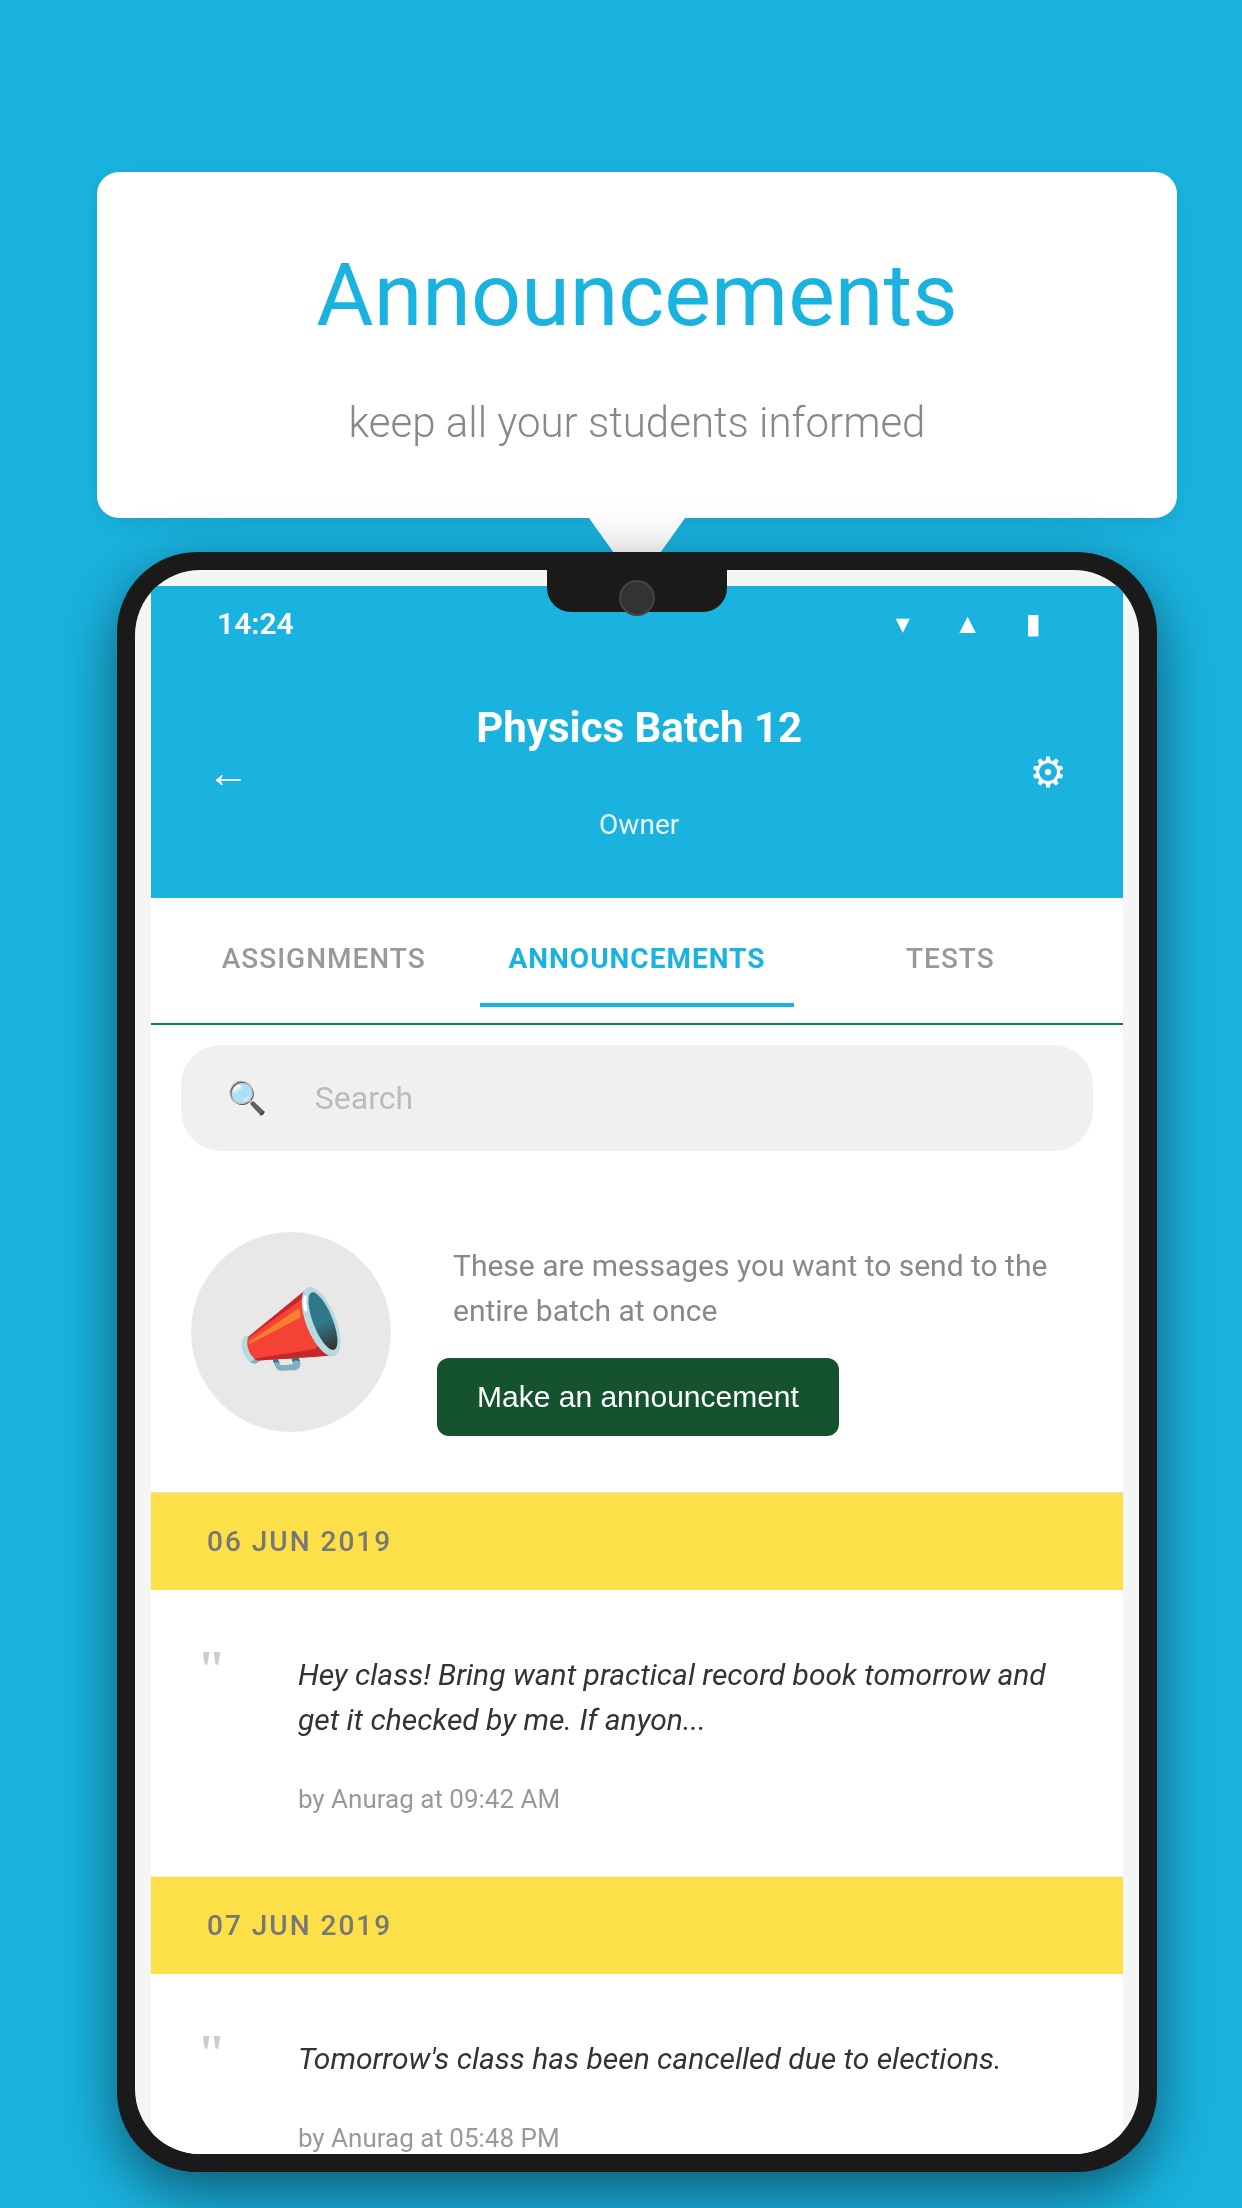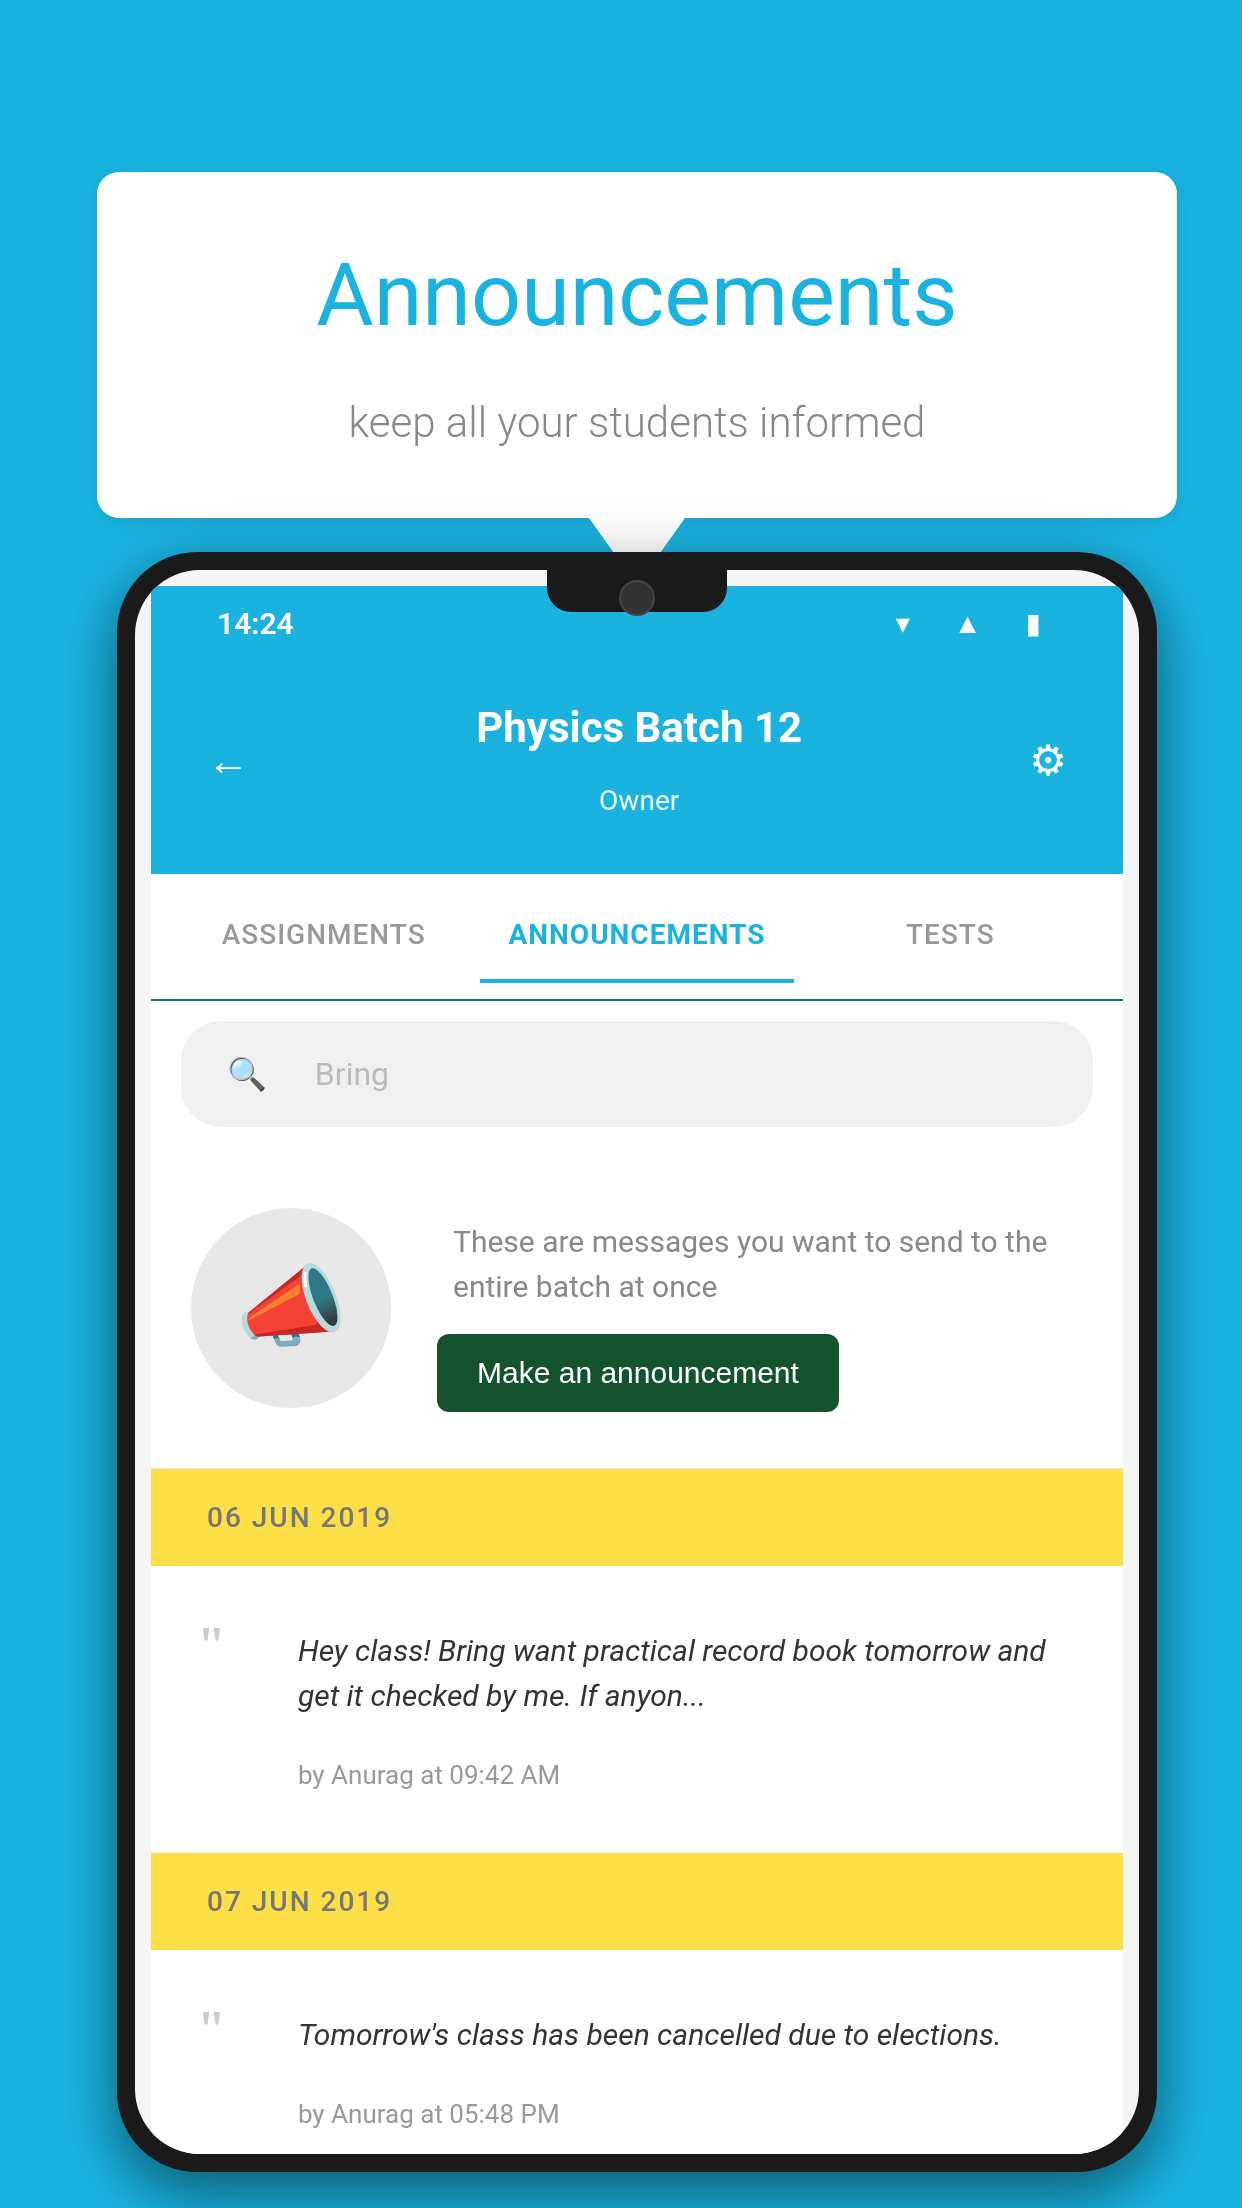--- a/index.html
+++ b/index.html
@@ -160,20 +160,21 @@
       color: white;
       font-size: 42px;
       font-weight: 700;
     }
 
     .header-subtitle {
       color: white;
       font-size: 28px;
       font-weight: 400;
       opacity: 0.9;
+      margin-top: 24px;
     }
 
     .settings-btn {
       color: white;
       font-size: 42px;
       cursor: pointer;
     }
 
     
     .tabs-bar {
@@ -361,21 +362,21 @@
 
       <div class="tabs-bar">
         <div class="tab-item">ASSIGNMENTS</div>
         <div class="tab-item active">ANNOUNCEMENTS</div>
         <div class="tab-item">TESTS</div>
       </div>
 
       <div class="search-container">
         <div class="search-bar">
           <div class="search-icon-wrap">🔍</div>
-          <div class="search-text">Bring</div>
+          <div class="search-text">Search</div>
         </div>
       </div>
 
       <div class="promo-section">
         <div class="promo-icon-circle">
           <div class="megaphone-icon">📣</div>
         </div>
         <div class="promo-content">
           <div class="promo-text">These are messages you want to send to the entire batch at once</div>
           <button class="make-announcement-btn">Make an announcement</button>

